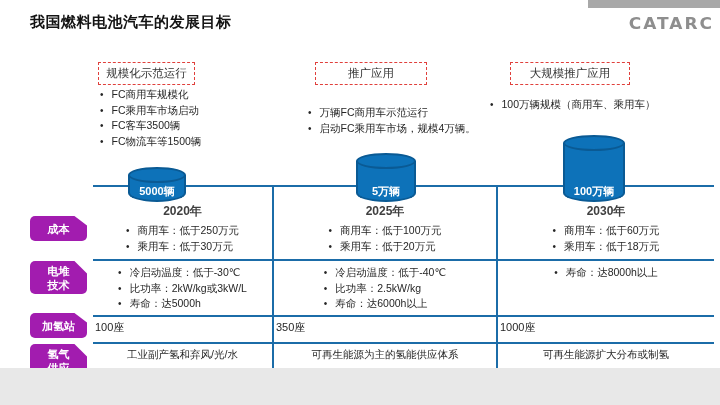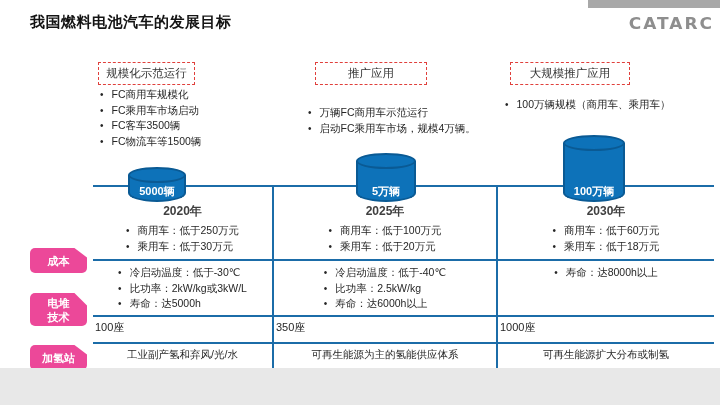--- a/index.html
+++ b/index.html
@@ -15,21 +15,21 @@
   
   .stage-box{position:absolute;height:21px;border:1px dashed #e0403c;background:#fff;
     display:flex;align-items:center;justify-content:center;font-size:11.5px;color:#333;}
   .sb1{left:98px;top:62px;width:95px;}
   .sb2{left:315px;top:62px;width:110px;}
   .sb3{left:510px;top:62px;width:118px;}
   
   .list{position:absolute;font-size:10.5px;color:#262626;}
   .tl1{left:100px;top:87px;}
   .tl2{left:308px;top:105px;}
-  .tl3{left:505px;top:97px;}
+  .tl3{left:490px;top:97px;}
   .li{line-height:15.5px;white-space:nowrap;}
   .li::before{content:"•";margin-right:8px;font-size:10px;color:#262626;}
   
   .h-line{position:absolute;left:93px;width:621px;height:2px;background:#1b6ca8;}
   .timeline{top:185px;}
   .sep1{top:259px;height:1.6px;}
   .sep2{top:315px;height:1.6px;}
   .sep3{top:342px;height:1.6px;}
   .v-line{position:absolute;top:186px;width:2px;height:185px;background:#1b6ca8;}
   .vl1{left:272px;}
@@ -39,24 +39,24 @@
   .cyl-top{position:absolute;left:0;right:0;top:0;height:16px;border-radius:50%;
     background:#0d72b9;border:2px solid #0a5a94;box-sizing:border-box;z-index:2;}
   .cyl-body{position:absolute;left:0;right:0;top:8px;bottom:0;background:#0d72b9;
     border:2px solid #0a5a94;border-top:none;border-radius:0 0 50% 50% / 0 0 9px 9px;box-sizing:border-box;z-index:1;}
   .cyl-label{position:absolute;left:-6px;right:-6px;bottom:3px;text-align:center;color:#fff;
     font-weight:bold;font-size:11px;z-index:3;white-space:nowrap;}
   .cy1{left:128px;top:167px;width:58px;height:35px;}
   .cy2{left:356px;top:153px;width:60px;height:49px;}
   .cy3{left:563px;top:135px;width:62px;height:67px;}
   
-  .tag{position:absolute;left:30px;width:57px;background:#ec4899;color:#fff;font-weight:bold;
+  .tag{position:absolute;left:30px;width:57px;background:#a21caf;color:#fff;font-weight:bold;
     font-size:11px;line-height:14px;display:flex;align-items:center;justify-content:center;text-align:center;
     white-space:pre-line;border-radius:5px;
-    clip-path:polygon(0 0,78% 0,100% 38%,100% 100%,0 100%);margin-top:32px;}
+    clip-path:polygon(0 0,78% 0,100% 38%,100% 100%,0 100%);}
   .tg-cost{top:216px;height:25px;}
   .tg-stack{top:261px;height:33px;}
   .tg-station{top:313px;height:25px;}
   .tg-supply{top:344px;height:33px;}
   
   .cell{position:absolute;box-sizing:border-box;}
   .cx1{left:95px;width:175px;}
   .cx2{left:276px;width:218px;}
   .cx3{left:500px;width:212px;}
   .year{top:203px;text-align:center;font-size:12px;font-weight:bold;color:#404040;}

